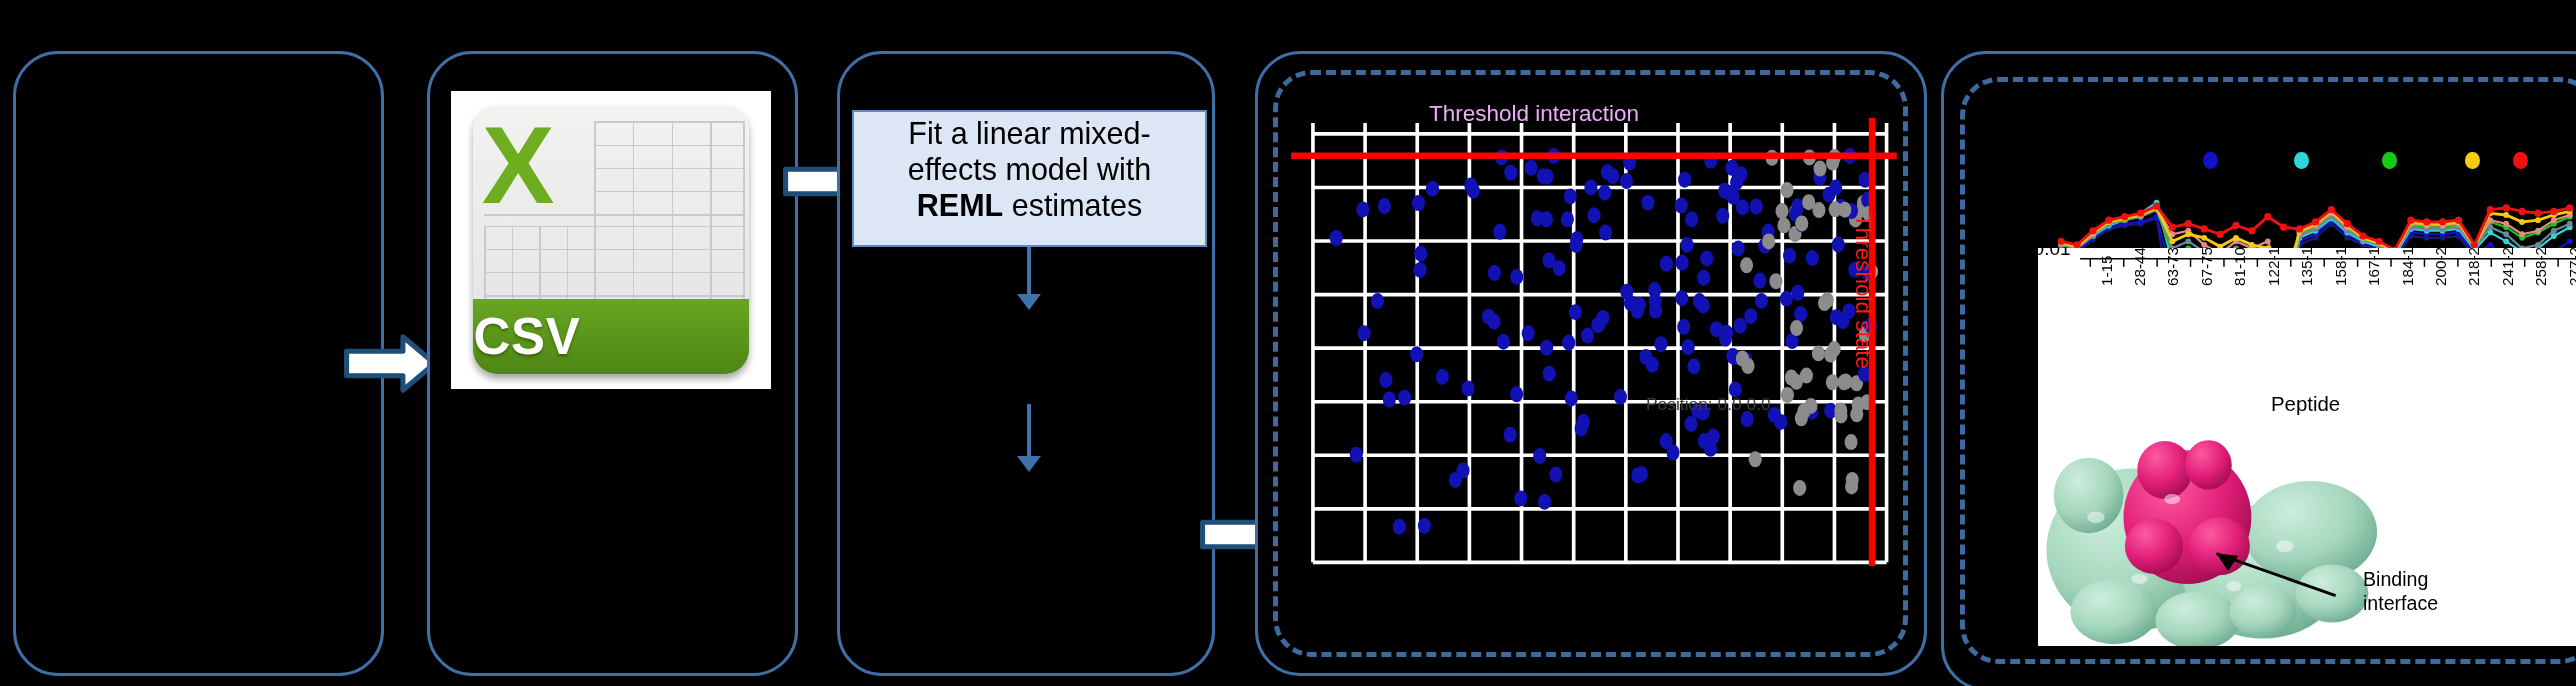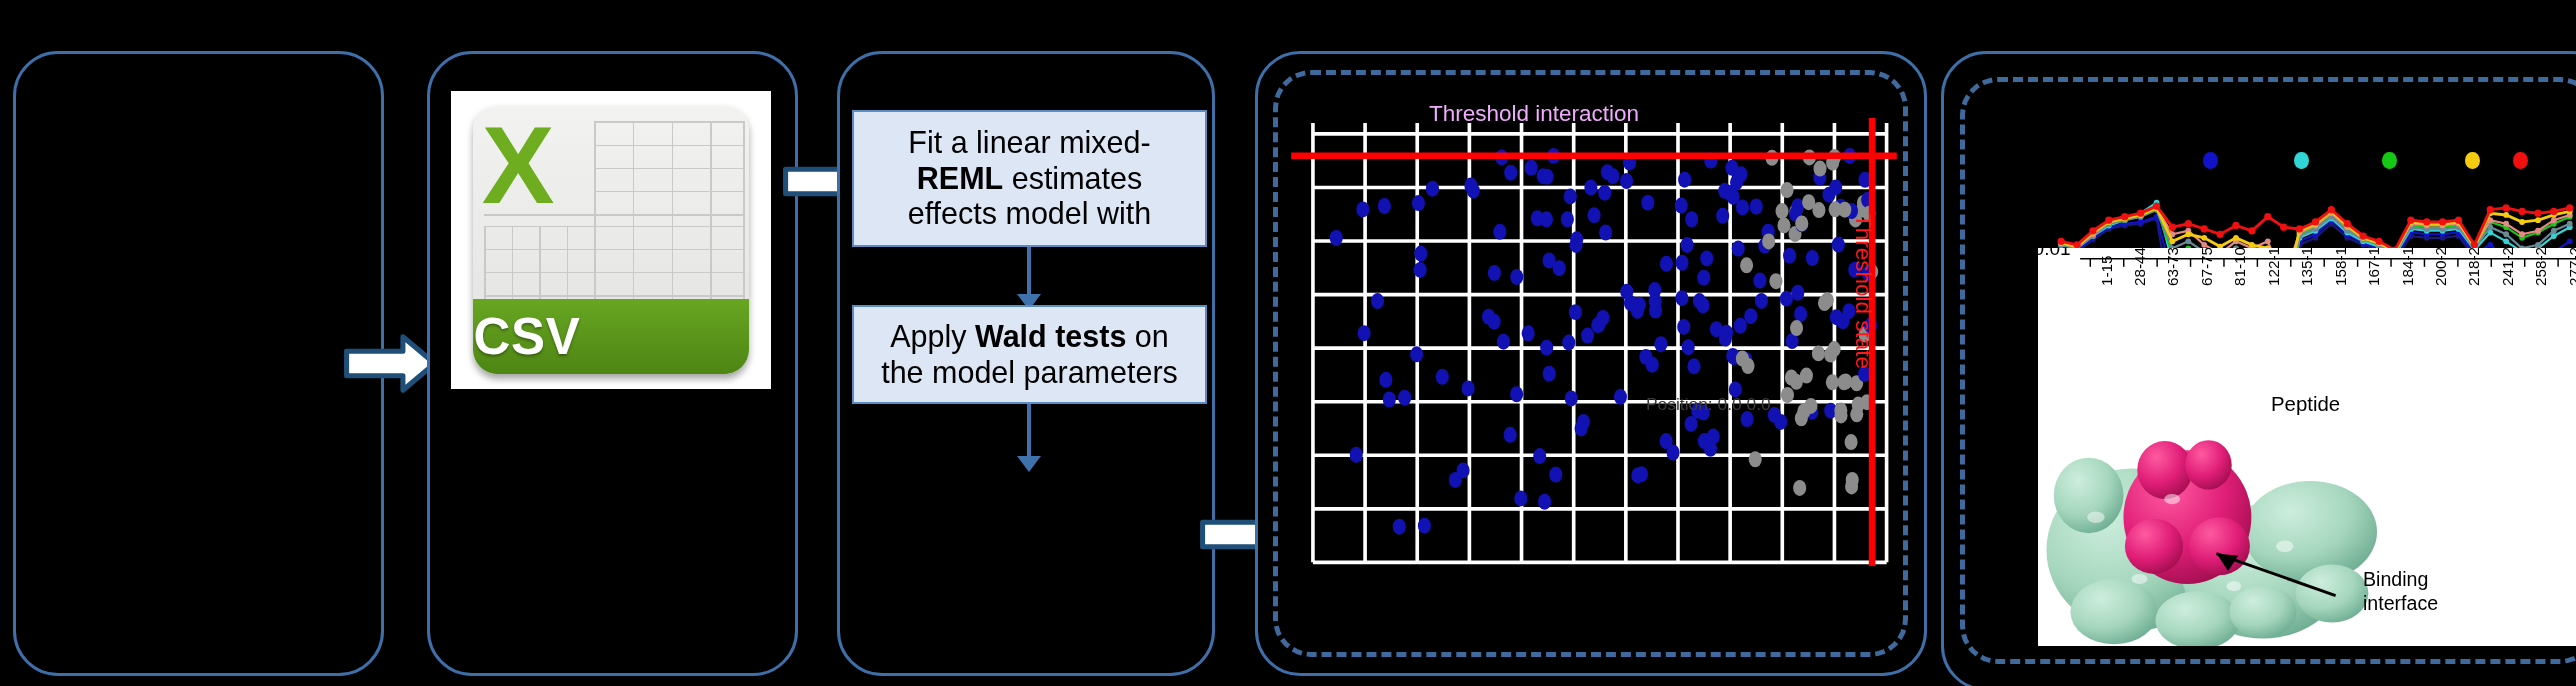--- a/index.html
+++ b/index.html
@@ -26,21 +26,21 @@
          font-family:"Liberation Sans",sans-serif;}
   .csv-band{position:absolute;left:0;right:0;bottom:0;height:28%;
             background:linear-gradient(#68a622,#4e8514);
             display:flex;align-items:center;justify-content:flex-start;
             border-bottom-left-radius:10%;border-bottom-right-radius:10%;}
   .csv-band span{color:#fff;font-weight:700;font-size:51px;letter-spacing:0.7px;
                  text-shadow:0 2.2px 2.9px rgba(0,0,0,.35);}
 
   
   .pbox{position:absolute;background:#dce6f4;border:2.2px solid #5b8cc4;box-sizing:border-box;
-        display:flex;align-items:center;justify-content:center;text-align:center;
+        display:flex;align-items:flex-start;justify-content:center;text-align:center;
         color:#000;font-size:30.5px;line-height:1.18;padding:4.4px 7.3px;}
   .pbox b{font-weight:700;}
 
   .vconn{position:absolute;background:#3f72ad;width:4.4px;}
   .vhead{position:absolute;width:0;height:0;border-left:12.4px solid transparent;
          border-right:12.4px solid transparent;border-top:16px solid #3f72ad;}
 
   
   .scatterwrap{position:absolute;overflow:hidden;}
   .scatter-title{position:absolute;color:#f0abfc;font-size:22.5px;font-weight:400;white-space:nowrap;}
@@ -107,33 +107,27 @@
     <svg width="98" height="65" viewBox="0 0 135 90">
       <polygon points="6,28 84,28 84,8 128,45 84,82 84,62 6,62" fill="#ffffff" stroke="#1f4e79" stroke-width="7" stroke-linejoin="round"></polygon>
     </svg>
   </div>
 
   <div class="panel" style="left:837px;top:51px;width:378px;height:625px;"></div>
 
   <div class="pbox" style="left:852px;top:110px;width:355px;height:137px;">
     <div>
         <div><span>Fit a linear mixed-</span></div>
+        <div><span>effects model with</span></div>
         <div><b>REML</b><span> estimates</span></div>
-        <div><span>effects model with</span></div>
       </div>
   </div>
   <div class="vconn" style="left:1027px;top:247px;height:52px;"></div>
   <div class="vhead" style="left:1017px;top:294px;"></div>
 
-  <div class="pbox" style="left:852px;top:305px;width:355px;height:99px;">
-    <div>
-        <div><span>Apply </span><b>Wald tests</b><span> on</span></div>
-        <div><span>the model parameters</span></div>
-      </div>
-  </div>
   <div class="vconn" style="left:1027px;top:404px;height:57px;"></div>
   <div class="vhead" style="left:1017px;top:456px;"></div>
 
 
   <div class="arrow" style="left:1198px;top:502px;width:98px;height:65px;">
     <svg width="98" height="65" viewBox="0 0 135 90">
       <polygon points="6,28 84,28 84,8 128,45 84,82 84,62 6,62" fill="#ffffff" stroke="#1f4e79" stroke-width="7" stroke-linejoin="round"></polygon>
     </svg>
   </div>
 

